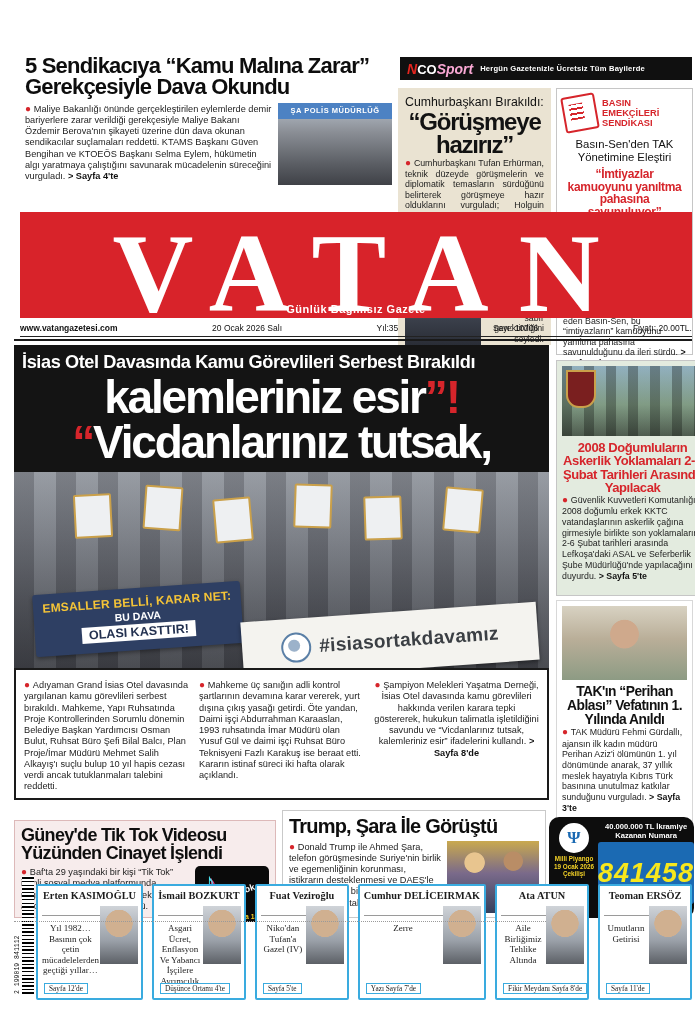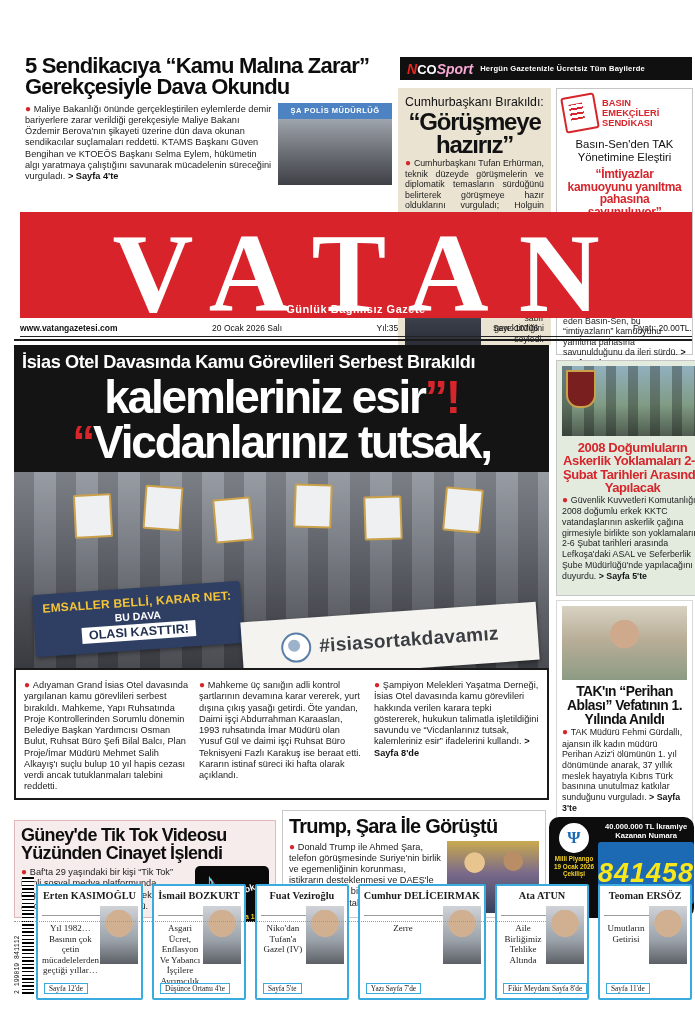--- a/index.html
+++ b/index.html
@@ -218,21 +218,21 @@
         <div class="l3">OLASI KASTTIR!</div>
       </div>
       <div id="banner-white">
         <div class="assoc-logo"></div>
         <span class="tag">#isiasortakdavamız</span>
       </div>
     </div>
     <div id="main-cols">
       <p class="col bullet" style="margin:0;">Adıyaman Grand İsias Otel davasında yargılanan kamu görevlileri serbest bırakıldı. Mahkeme, Yapı Ruhsatında Proje Kontrollerinden Sorumlu dönemin Belediye Başkan Yardımcısı Osman Bulut, Ruhsat Büro Şefi Bilal Balcı, Plan Proje/İmar Müdürü Mehmet Salih Alkayış'ı suçlu bulup 10 yıl hapis cezası verdi ancak tutuklanmaları talebini reddetti.</p>
       <p class="col bullet" style="margin:0;">Mahkeme üç sanığın adli kontrol şartlarının devamına karar vererek, yurt dışına çıkış yasağı getirdi. Öte yandan, Daimi işçi Abdurrahman Karaaslan, 1993 ruhsatında İmar Müdürü olan Yusuf Gül ve daimi işçi Ruhsat Büro Teknisyeni Fazlı Karakuş ise beraat etti. Kararın istinaf süreci iki hafta olarak açıklandı.</p>
-      <p class="col bullet" style="margin:0;">
+      <p class="col bullet" style="margin:0;text-align:center;">
         <span>Şampiyon Melekleri Yaşatma Derneği, İsias Otel davasında kamu görevlileri hakkında verilen karara tepki göstererek, hukukun talimatla işletildiğini savundu ve “Vicdanlarınız tutsak, kalemleriniz esir” ifadelerini kullandı.</span>
         <span class="pageref">&gt; Sayfa 8'de</span>
       </p>
     </div>
   </div>
 
   <div class="abs" id="askerlik">
     <div class="photo">
       <div class="gkk-shield"></div>
     </div>

